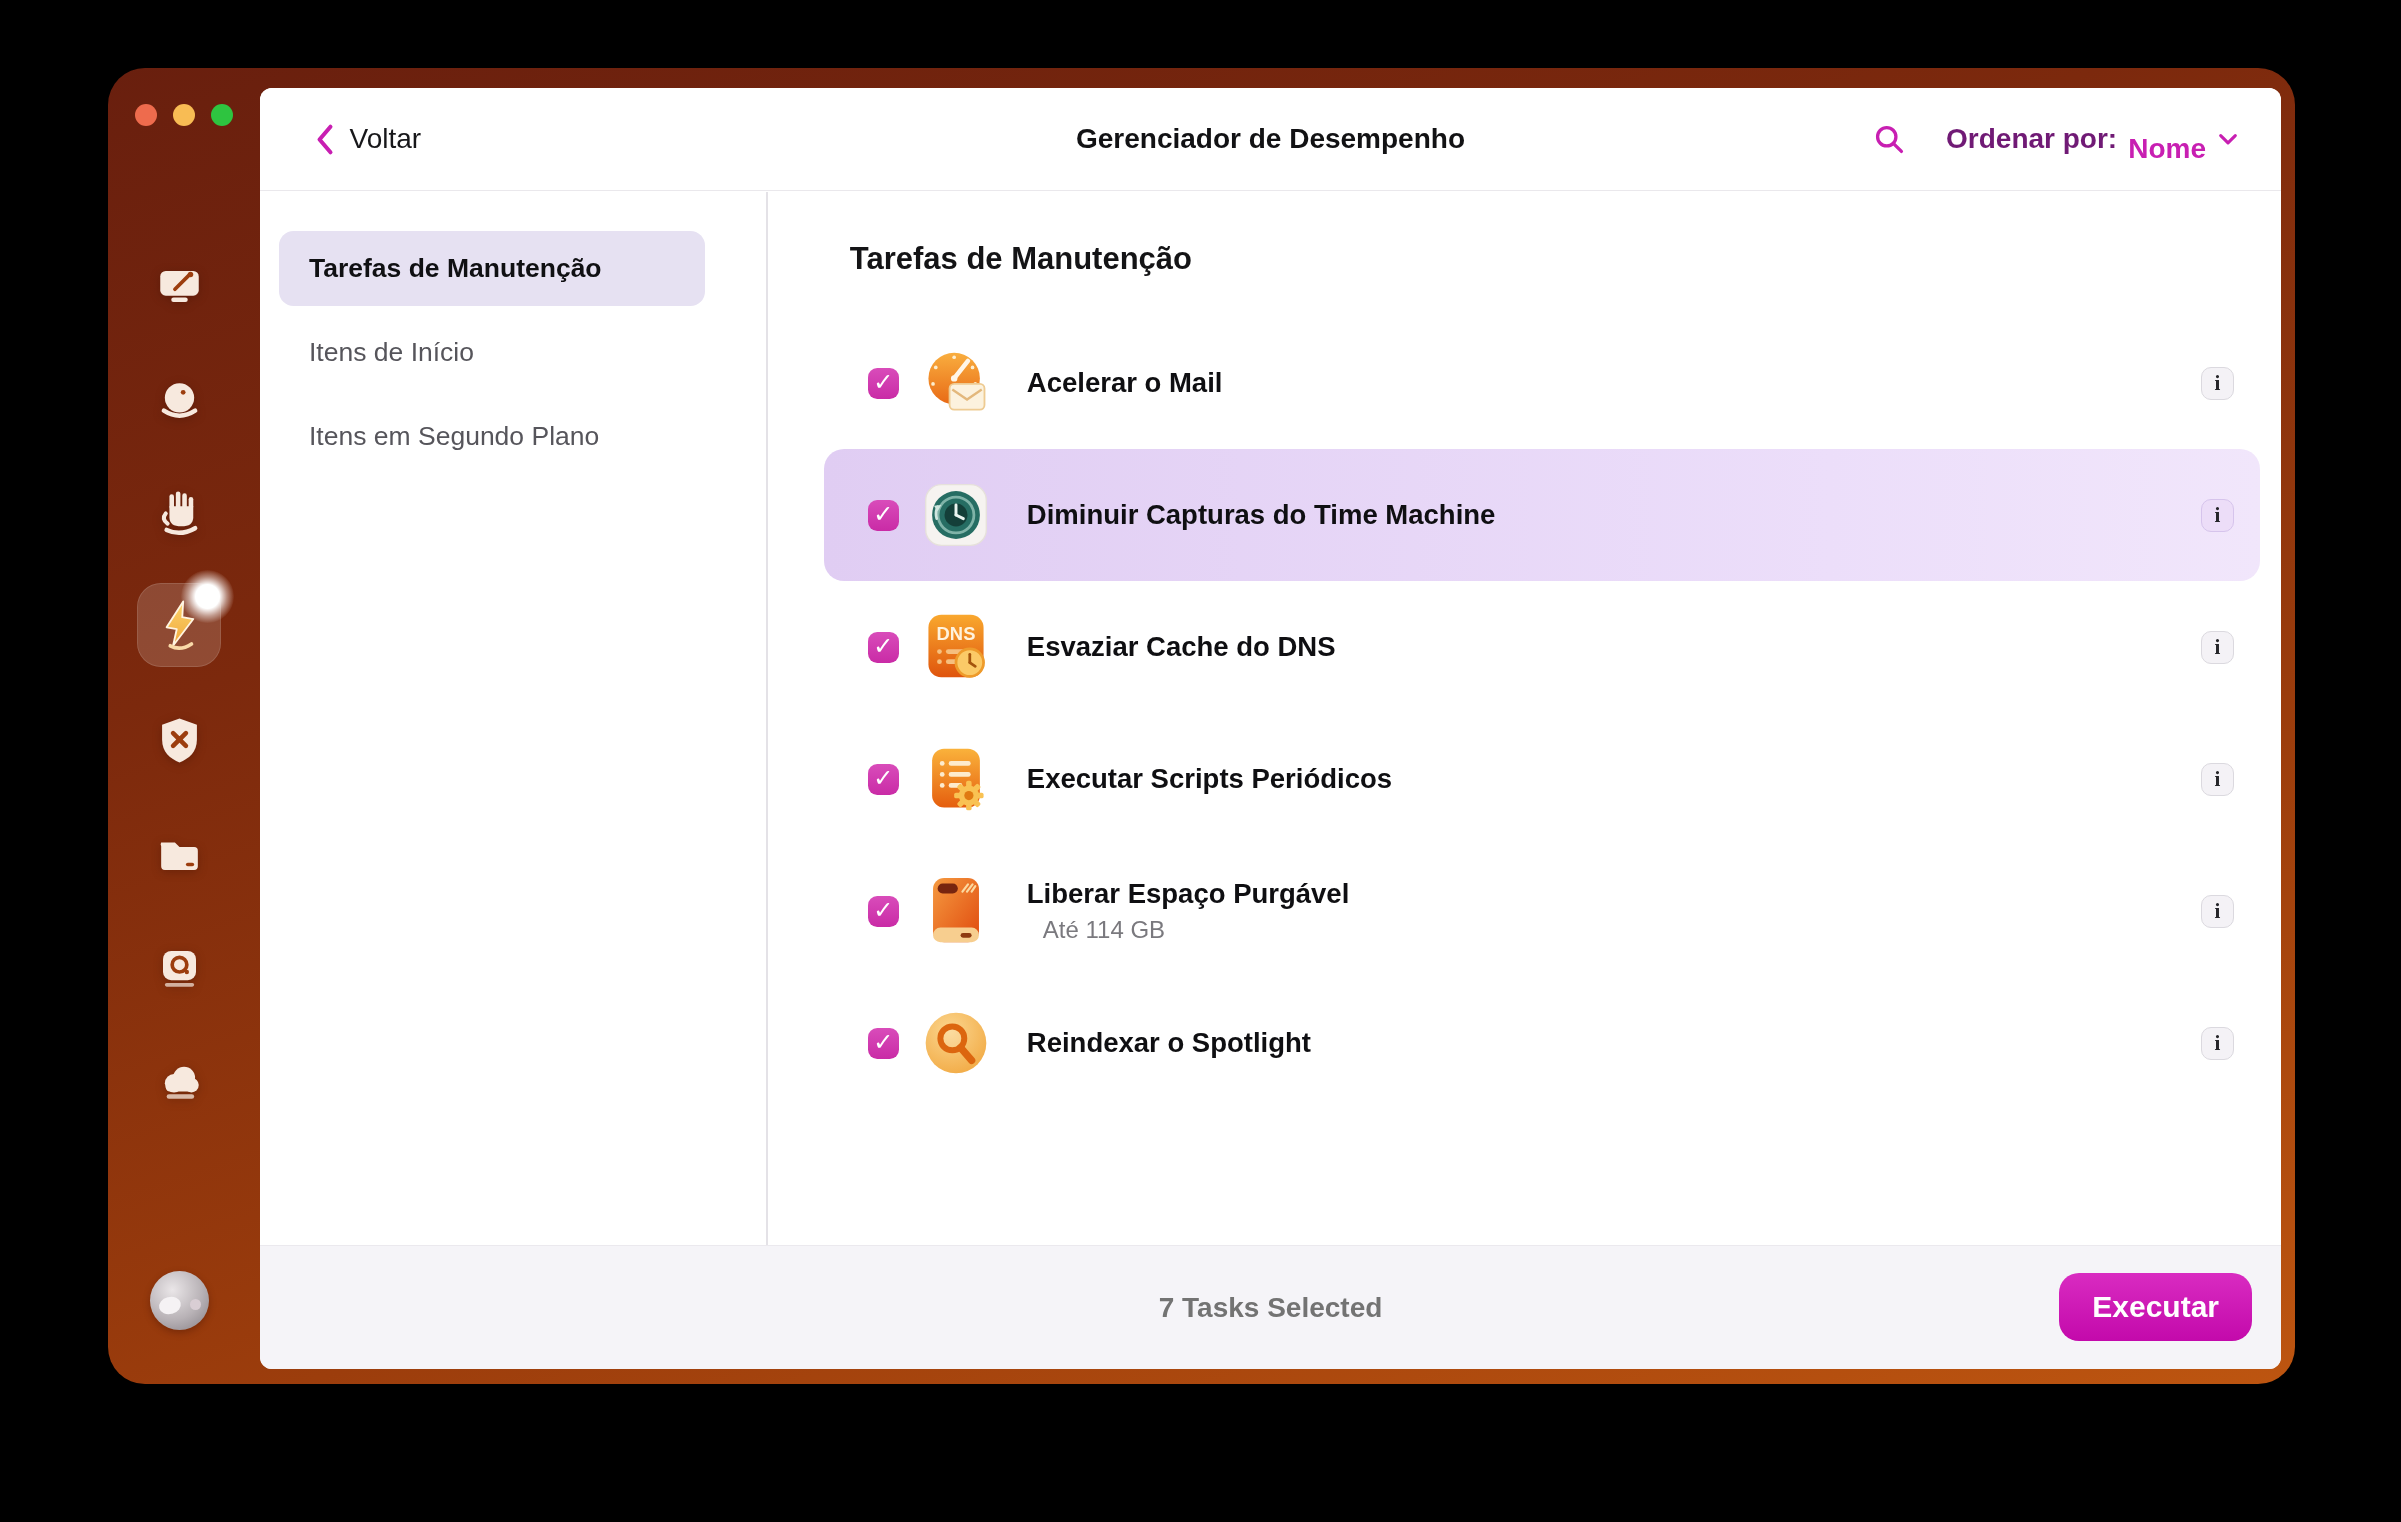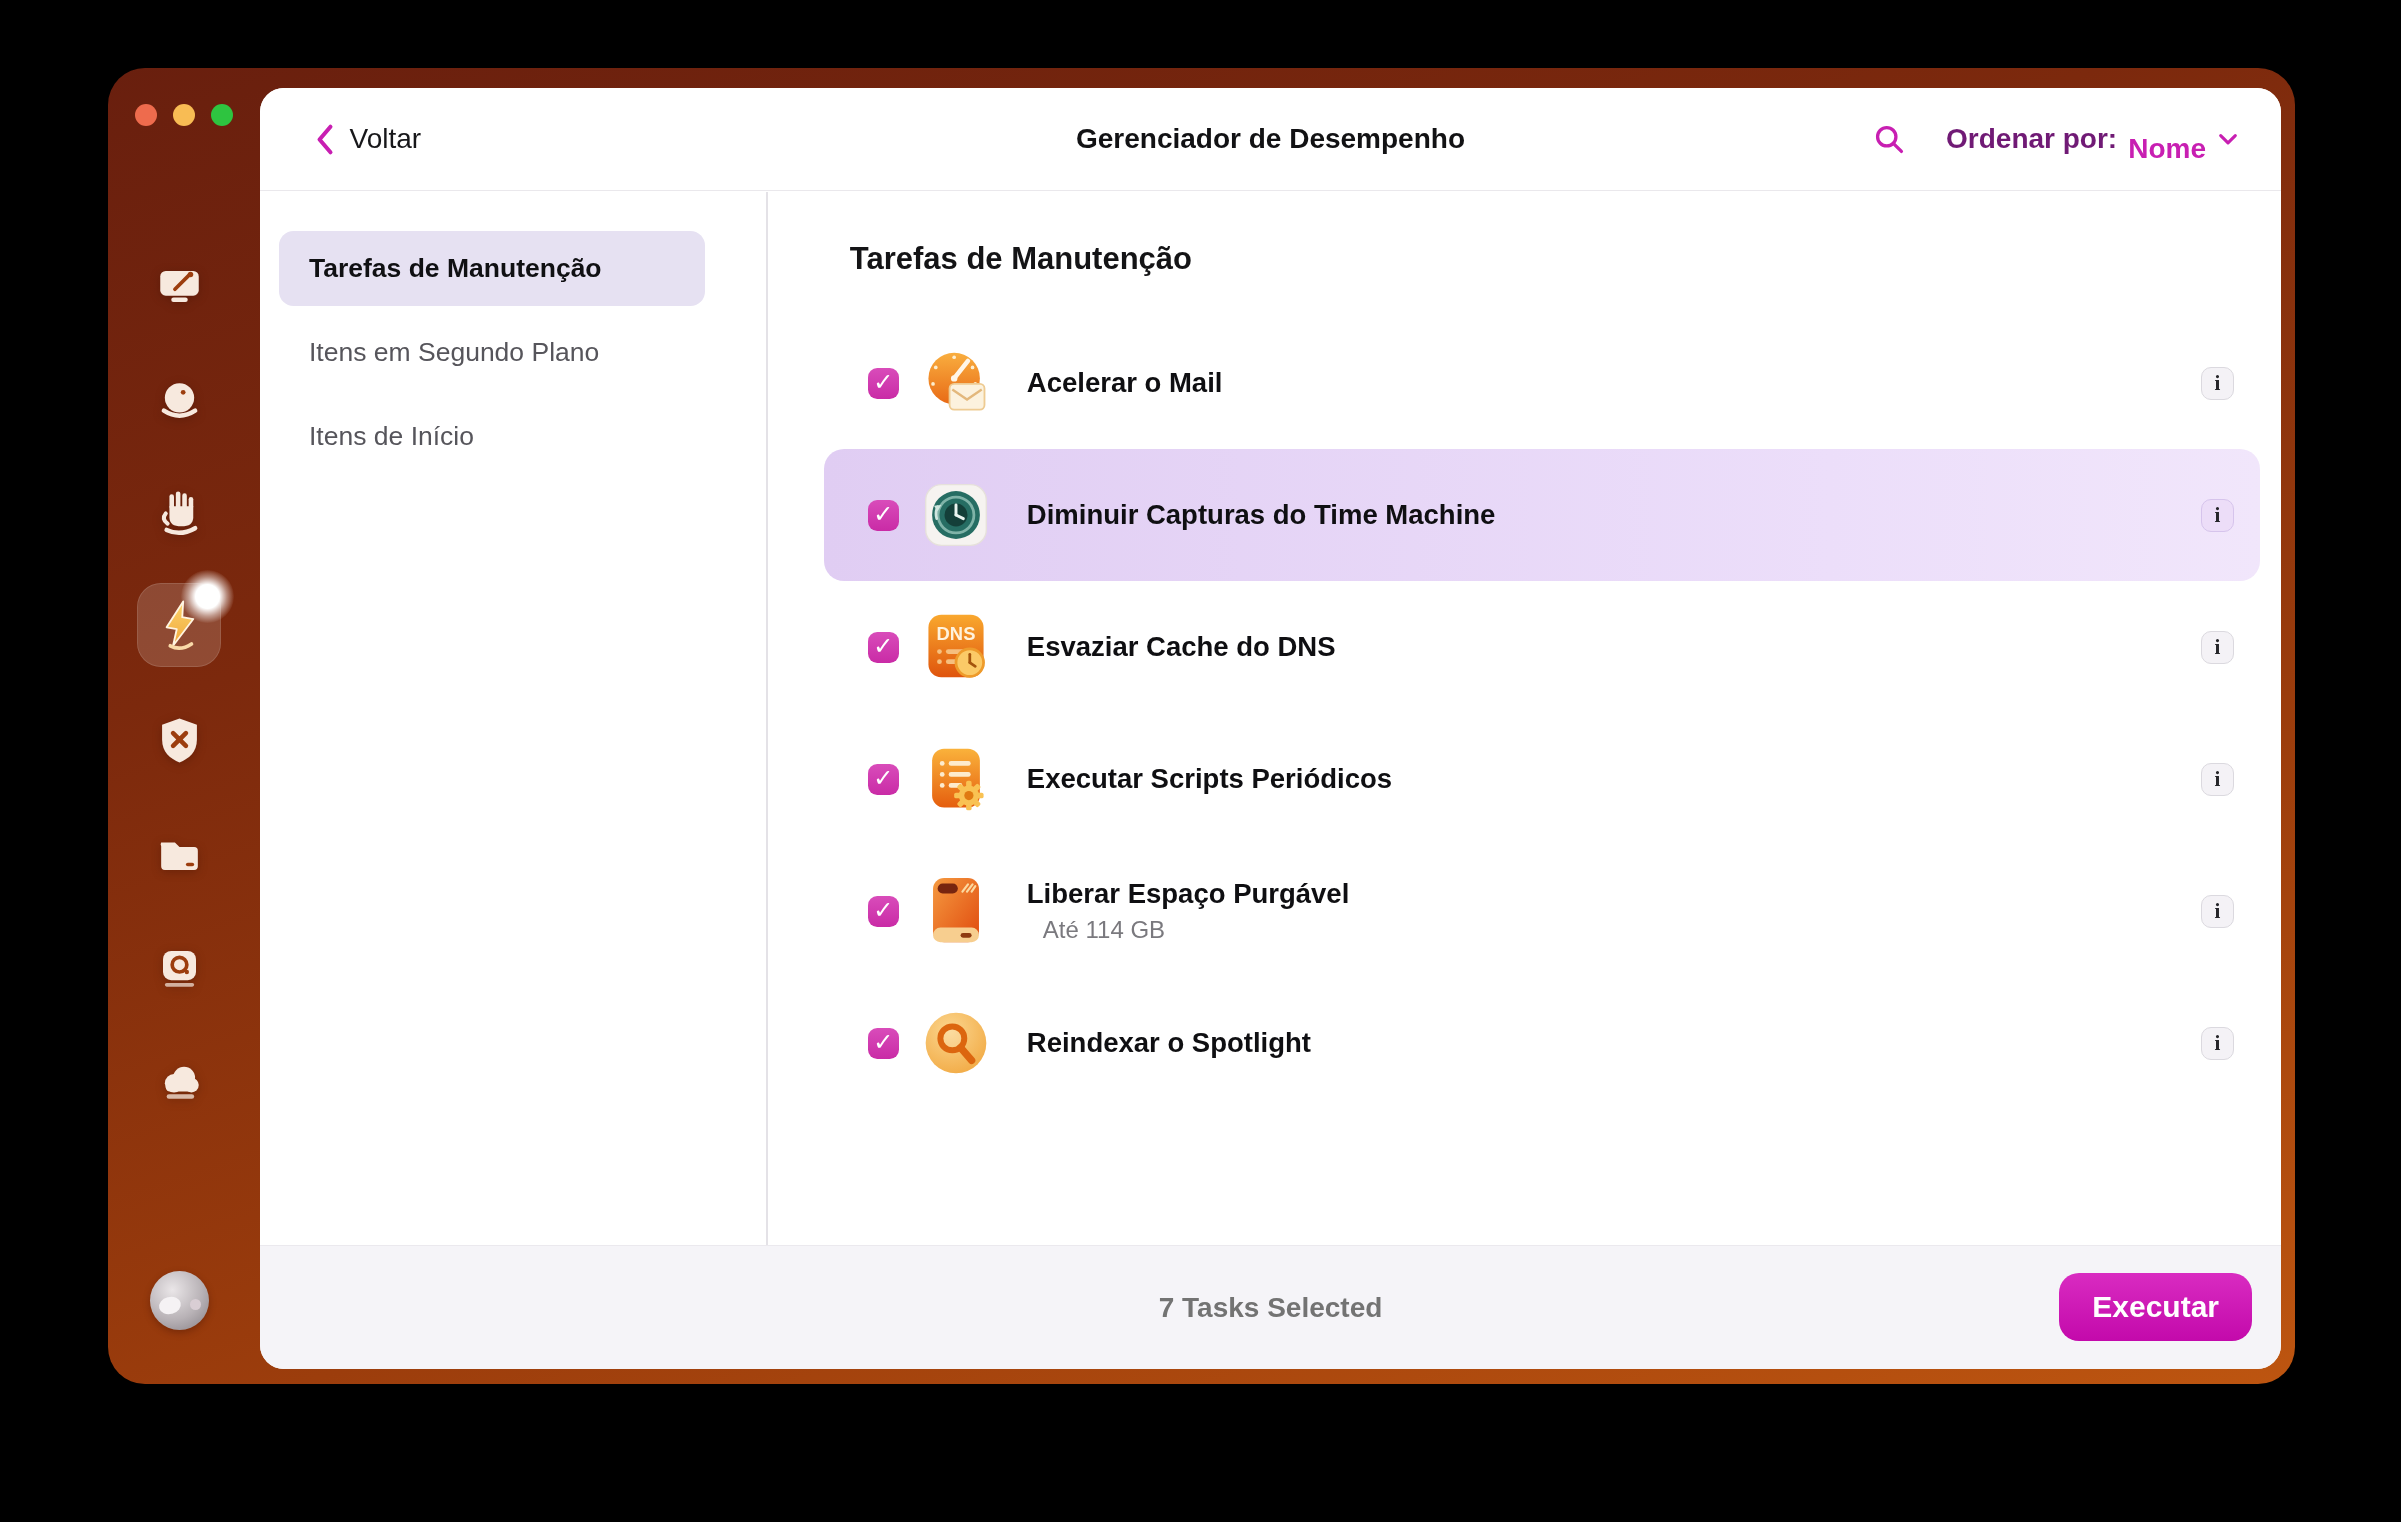--- a/index.html
+++ b/index.html
@@ -36,21 +36,21 @@
     position:absolute;left:42px;top:1203px;width:59px;height:59px;border-radius:50%;
     background:radial-gradient(circle at 38% 32%,#eae6e8 0%,#b8b2b6 55%,#837d83 100%);
     box-shadow:0 2.7px 7.3px rgba(60,15,0,.35);
   }
   .assist-orb .b1{position:absolute;left:9.2px;top:26px;width:22px;height:17.4px;border-radius:50%;background:#f5f2f4;transform:rotate(-14deg);}
   .assist-orb .b2{position:absolute;right:8.2px;top:27.5px;width:11px;height:11px;border-radius:50%;background:#d9ced4;}
 
   
   .card{
     position:absolute;left:152px;top:20px;width:2021px;height:1281px;
-    background:#ffffff;border-radius:24px;overflow:hidden;
+    background:#ffffff;border-radius:12px;overflow:hidden;
   }
   .card-header{position:absolute;left:0;top:0;right:0;height:102px;background:#fff;border-bottom:1.8px solid #eae8ec;}
   .back-btn{position:absolute;left:55px;top:0;height:102px;display:flex;align-items:center;gap:14.6px;cursor:default;}
   .back-label{font-size:28px;font-weight:500;color:#17171a;}
   .win-title{position:absolute;left:0;right:0;top:0;height:102px;display:flex;align-items:center;justify-content:center;
     font-size:28px;font-weight:600;color:#121214;pointer-events:none;}
   .header-right{position:absolute;right:42px;top:0;height:102px;display:flex;align-items:center;gap:40px;}
   .sort-ctl{display:flex;align-items:center;gap:11px;}
   .sort-label{font-size:28px;font-weight:600;color:#701a75;}
   .sort-value{font-size:28px;font-weight:600;color:#c81fb2;margin-top:20px;}
@@ -197,22 +197,22 @@
           <svg width="22" height="14.6" viewBox="0 0 24 16">
             <polyline points="4,4 12,12 20,4" fill="none" stroke="#c81fb2" stroke-width="3.4" stroke-linecap="round" stroke-linejoin="round"></polyline>
           </svg>
         </div>
       </div>
     </div>
 
     <div class="card-body">
       <nav class="subnav">
         <div class="nav-item selected">Tarefas de Manutenção</div>
+        <div class="nav-item">Itens de Início</div>
         <div class="nav-item">Itens em Segundo Plano</div>
-        <div class="nav-item">Itens de Início</div>
       </nav>
       <div class="v-divider"></div>
 
       <main class="content">
         <h1 class="sec-heading">Tarefas de Manutenção</h1>
 
         <div class="task-list">
 
           <div class="task-row">
             <span class="checkbox">

